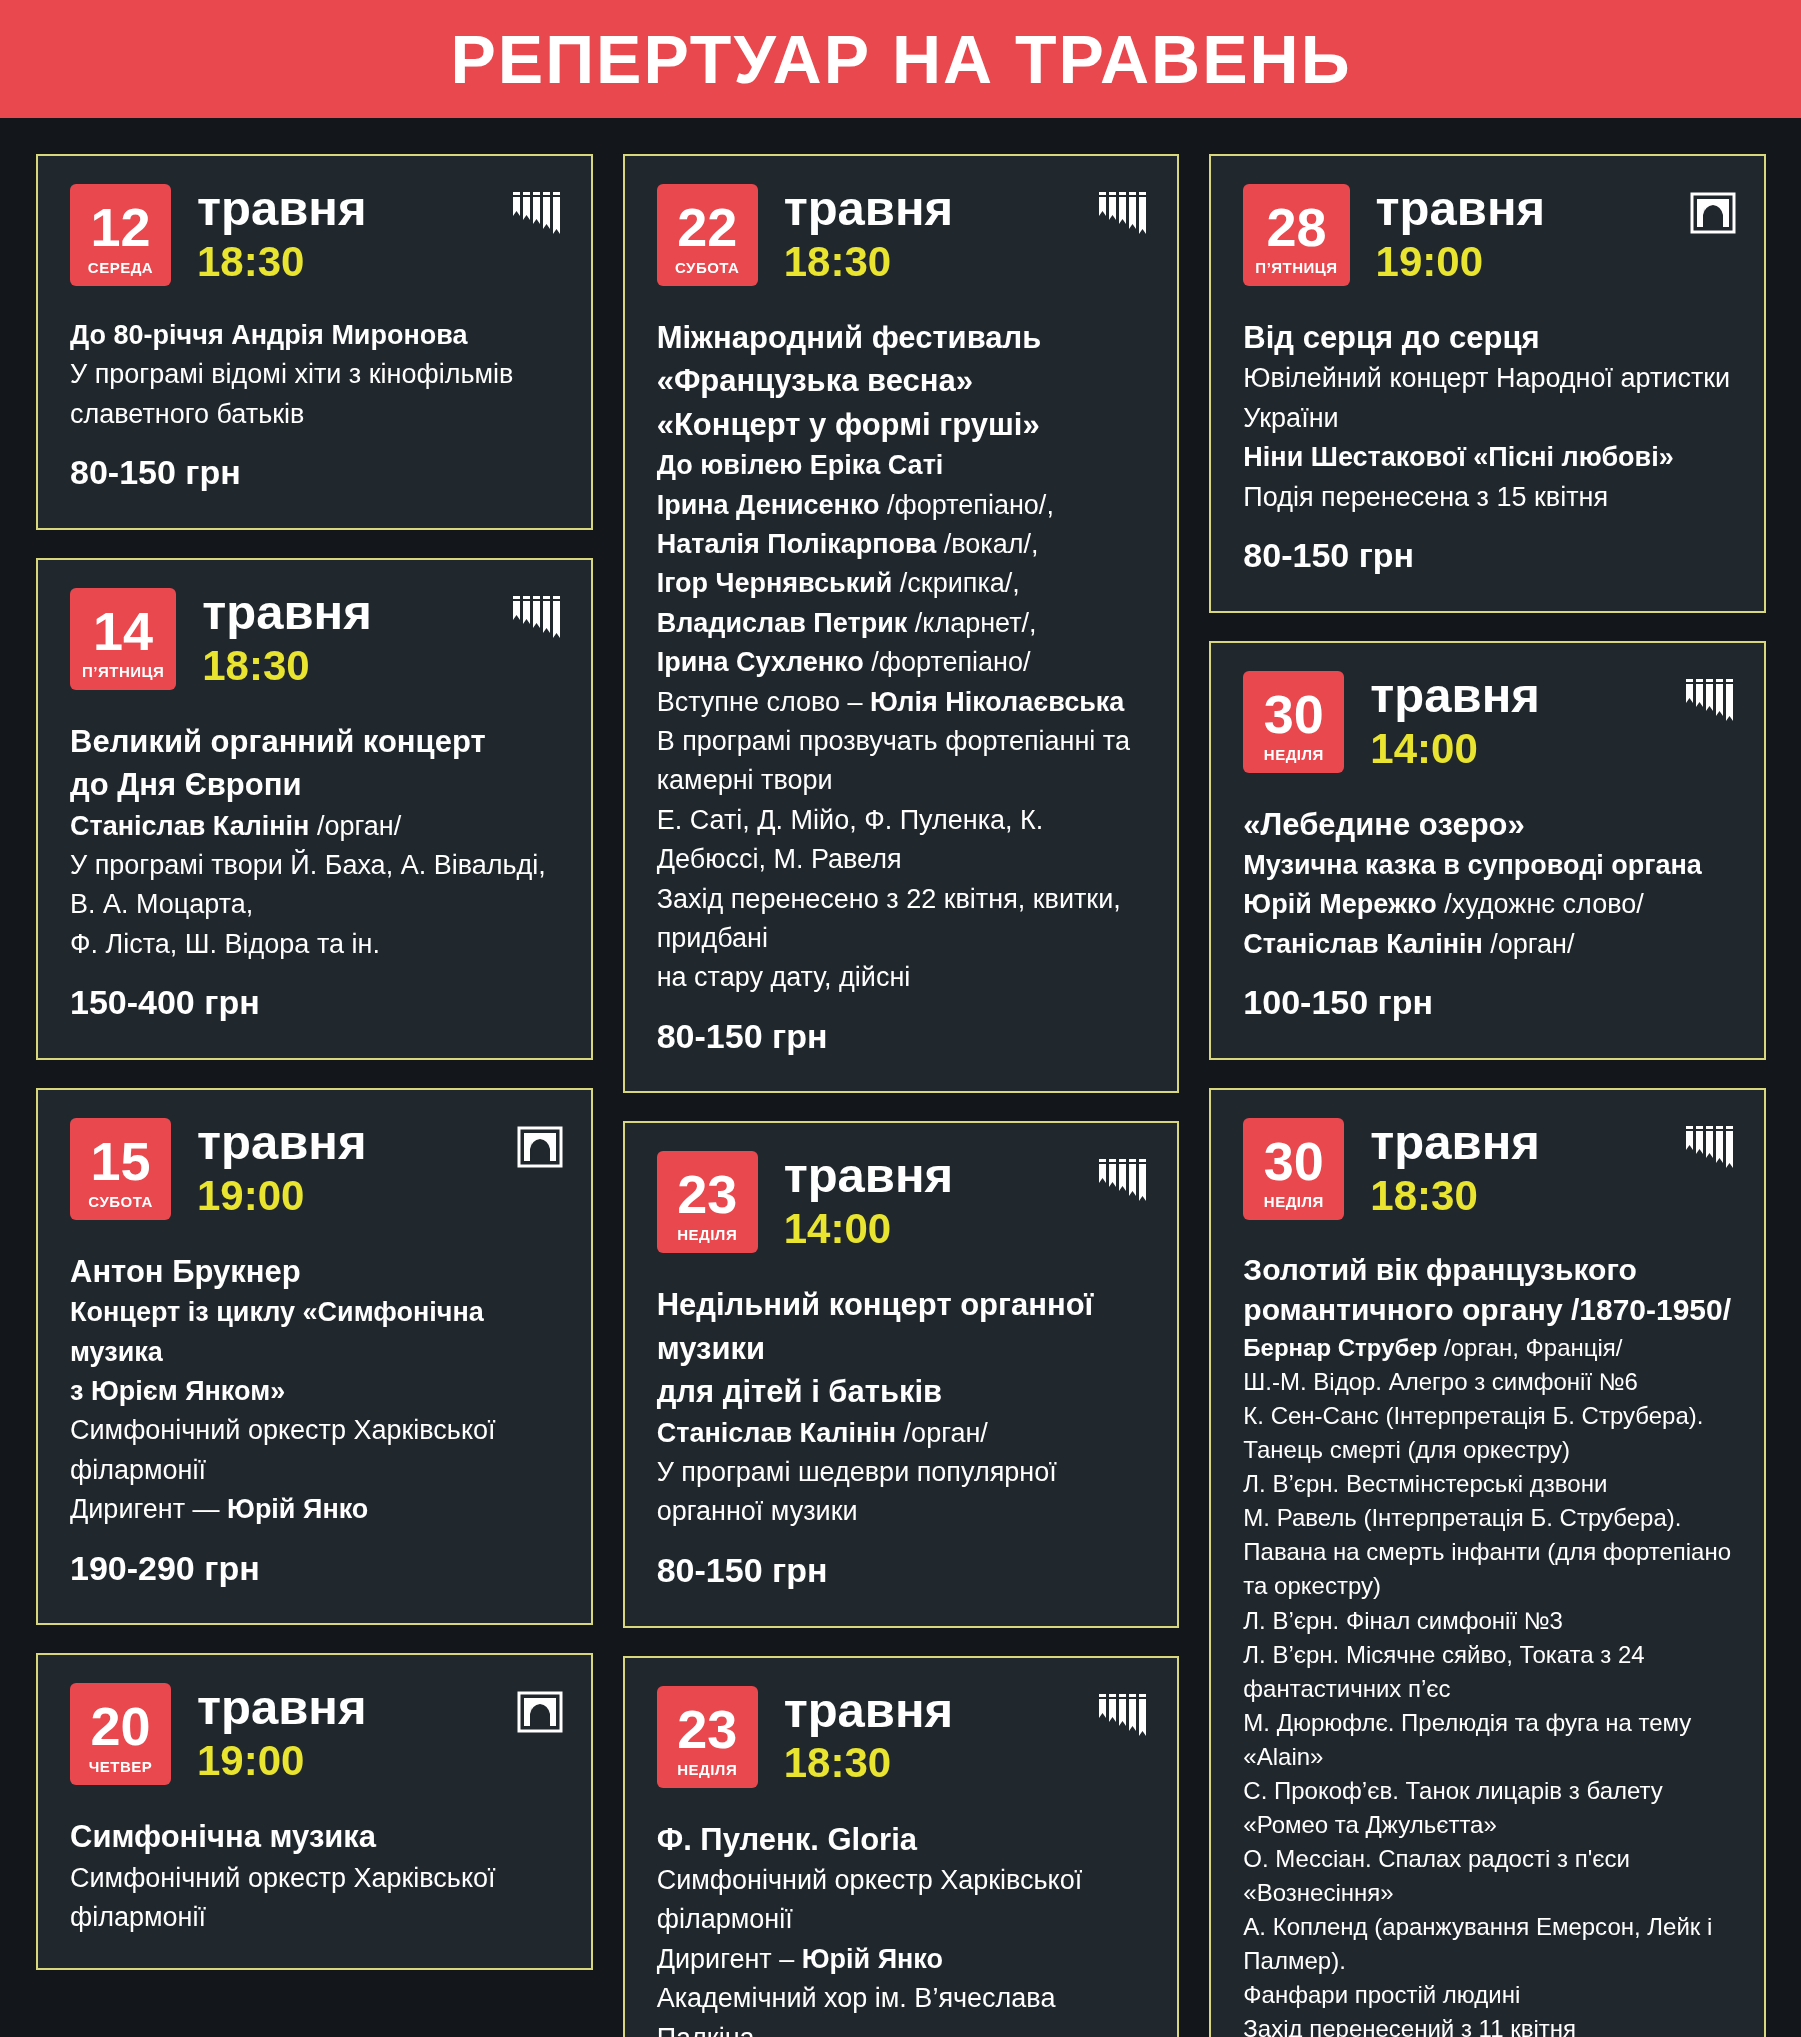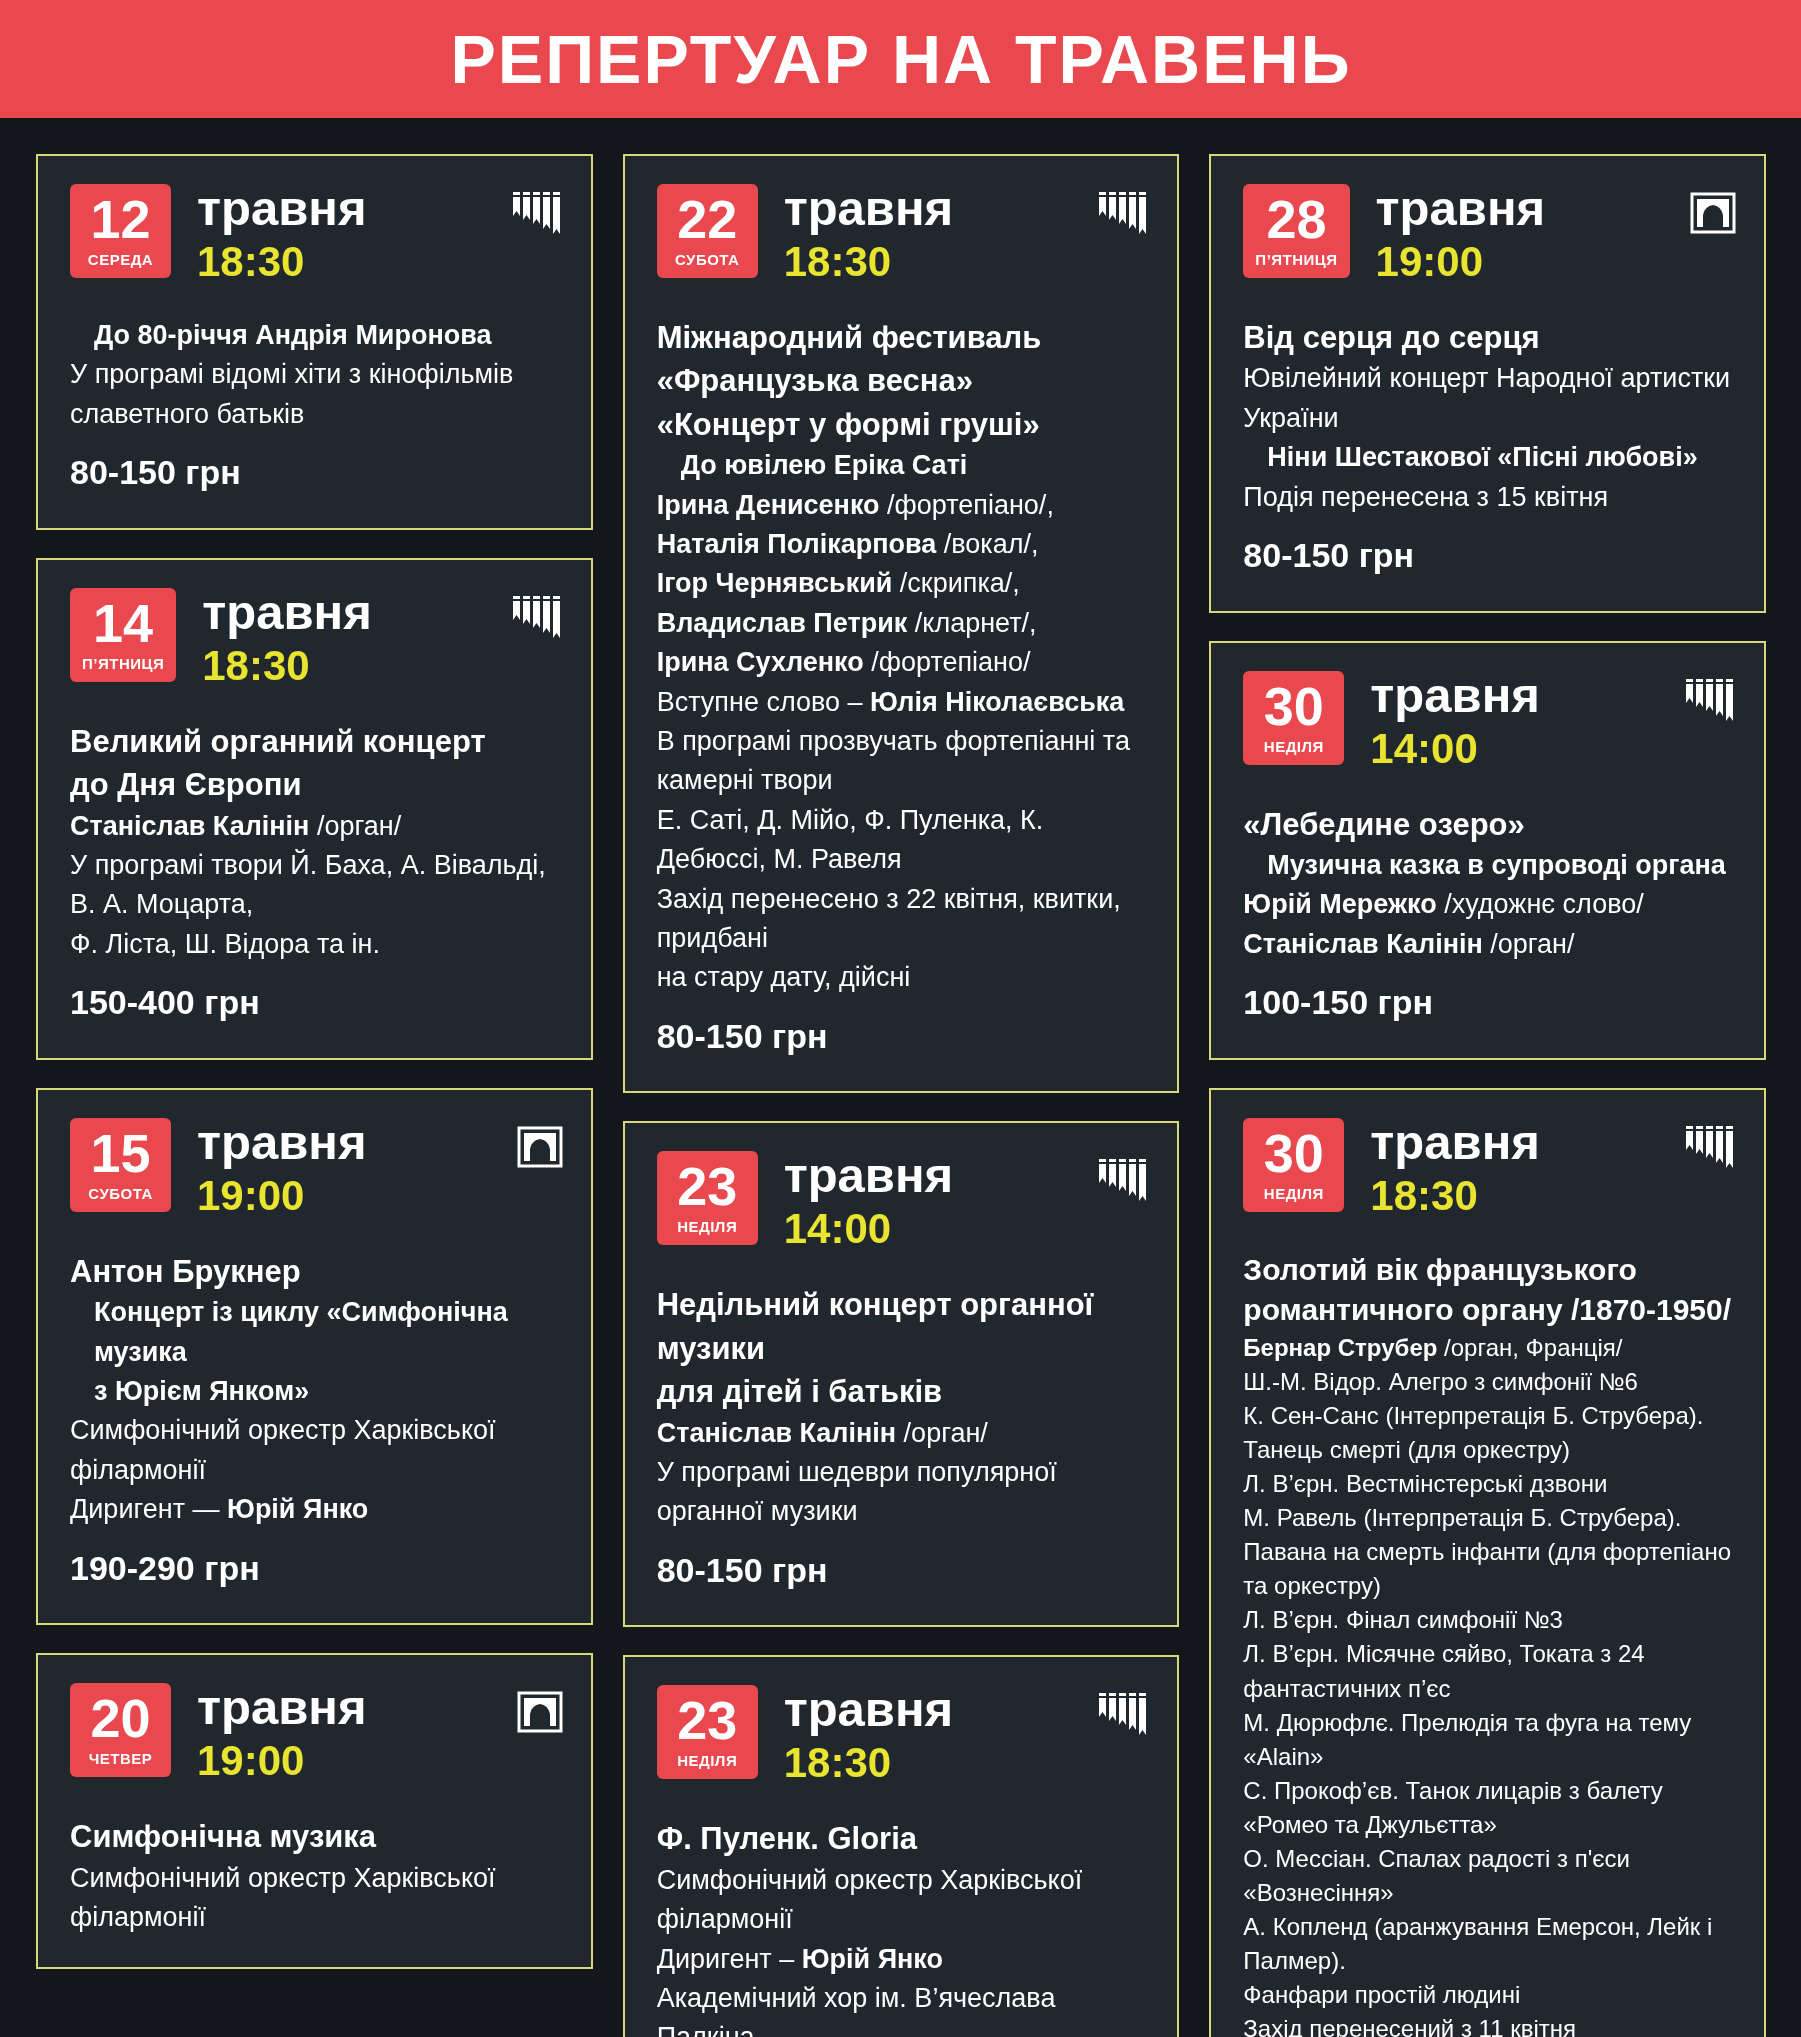--- a/index.html
+++ b/index.html
@@ -30,34 +30,34 @@
   .col{flex:1;min-width:0;display:flex;flex-direction:column;}
   .card{
     background:var(--card-bg);
     border:2px solid var(--card-border);
     padding:28px 28px 30px 32px;
     margin-bottom:28px;
   }
   .card-head{display:flex;align-items:flex-start;}
   .badge{
     background:var(--accent);border-radius:6px;
-    padding:8px 12px 10px;min-width:101px;text-align:center;flex:none;
+    padding:16px 12px 10px;min-width:101px;text-align:center;flex:none;
   }
   .day{font-size:54px;font-weight:bold;line-height:1;color:#fff;}
   .weekday{font-size:15px;font-weight:bold;margin-top:5px;letter-spacing:0.5px;color:#fff;white-space:nowrap;}
   .when{margin-left:26px;}
   .month{font-size:49px;font-weight:bold;line-height:1.02;}
   .time{font-size:42px;font-weight:bold;color:var(--yellow);margin-top:4px;}
   .icon-wrap{margin-left:auto;padding-top:8px;flex:none;}
   .icon{display:none;}
   .icon.show{display:block;}
   .details{margin-top:30px;}
   .line{font-size:27px;line-height:1.46;font-weight:normal;}
   .line.title{font-size:31px;font-weight:bold;line-height:1.4;}
-  .line.bold{font-weight:bold;margin-left:24px;}
+  .line.bold{font-weight:bold;}
   .line.price{font-size:34px;font-weight:bold;margin-top:14px;}
   .line .b{font-weight:bold;}
   .card.compact .line{font-size:24px;line-height:1.42;}
   .card.compact .line.title{font-size:30px;line-height:1.35;}
 </style>
 </head>
 <body>
 
 <header class="top-banner">
   <h1>РЕПЕРТУАР НА ТРАВЕНЬ</h1>

